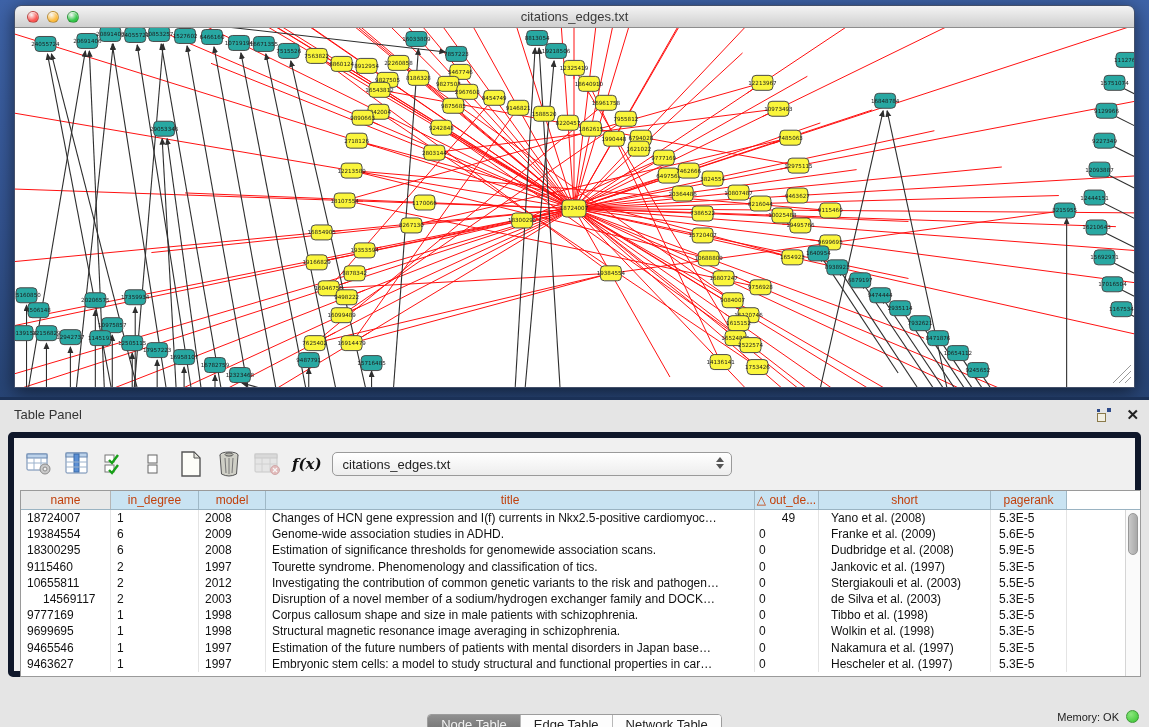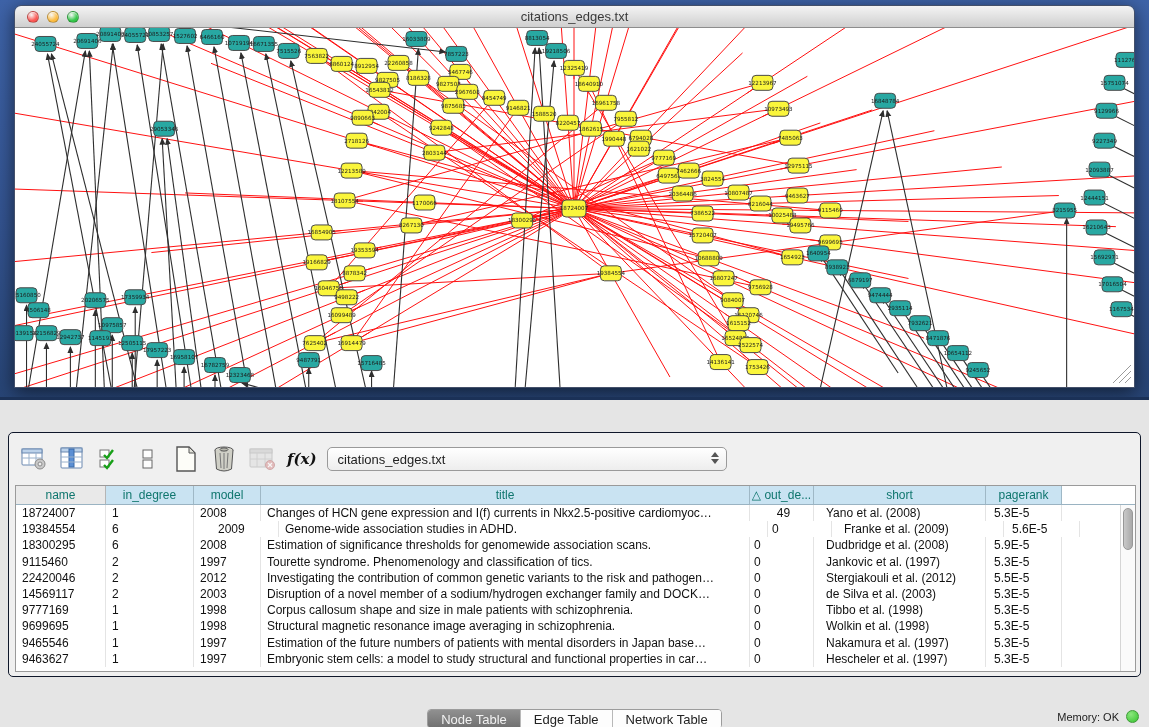--- a/index.html
+++ b/index.html
@@ -25,37 +25,37 @@
   .table-panel { position:absolute; left:0; top:400px; width:1149px; height:327px; background:#E5E5E5; }
   .panel-header { position:absolute; left:0; top:0; width:100%; height:30px; }
   .panel-title { position:absolute; left:14px; top:7px; font-size:13px; color:#333; }
   .panel-float { position:absolute; right:38px; top:8px; width:14px; height:14px; cursor:pointer; }
   .panel-float .sq1 { position:absolute; left:0; bottom:0; width:9px; height:9px; border:1.5px solid #8a7a4a; background:#f2efe2; }
   .panel-float .sq2 { position:absolute; right:0; top:0; width:4px; height:4px; background:#2e4a8a; }
   .panel-float .sq3 { position:absolute; left:0; top:1px; width:3px; height:3px; background:#2e4a8a; }
   .panel-close { position:absolute; right:10px; top:6px; font-size:15px; font-weight:bold; color:#222; cursor:pointer; }
 
   .content-box { position:absolute; left:8px; top:32px; width:1133px; height:245px;
-    background:#F0F0F0; border:1px solid #0f172a; border-radius:5px; }
+    background:#F0F0F0; border:6px solid #0f172a; border-radius:5px; }
   .toolbar { position:absolute; left:10px; top:8px; height:36px; display:flex; align-items:center; }
   .tool { width:30px; height:30px; margin-right:8px; display:flex; align-items:center; justify-content:center; }
   .tool svg { display:block; }
   .fx { font-family:"DejaVu Serif",serif; font-style:italic; font-weight:bold; font-size:15px; color:#111; margin:0 10px 0 2px; }
   .combo { width:400px; height:24px; border:1px solid #9a9a9a; border-radius:5px;
     background:linear-gradient(180deg,#ffffff,#ededed); position:relative; display:flex; align-items:center; }
   .combo-text { font-size:13px; color:#222; padding-left:10px; }
   .combo-stepper { position:absolute; right:7px; top:4px; display:flex; flex-direction:column; gap:2px; }
   .combo-stepper i { width:0; height:0; border-left:4px solid transparent; border-right:4px solid transparent; display:block; }
   .combo-stepper .up { border-bottom:5px solid #555; }
   .combo-stepper .dn { border-top:5px solid #555; }
 
   .table-wrap { position:absolute; left:6px; top:52px; width:1121px; height:187px;
     background:#fff; border:1px solid #9a9a9a; overflow:hidden; }
   .thead { display:flex; height:19px; background:#C9E3F2; border-bottom:1px solid #9ab3c2; }
-  .th { font-size:12px; color:#0f766e; text-align:center; line-height:19px;
+  .th { font-size:12px; color:#c2410c; text-align:center; line-height:19px;
     border-right:1px solid #9fb8c6; overflow:hidden; white-space:nowrap; }
   .th.first { background:#E9E9E9; border-right:1px solid #b5b5b5; }
   .tr { display:flex; height:16.2px; }
   .td { font-size:12px; color:#111; line-height:16px; padding-left:6px;
     border-right:1px solid #E4E4E4; overflow:hidden; white-space:nowrap; }
   .scrollbar { position:absolute; right:0; top:19px; bottom:0; width:15px; background:#FAFAFA; border-left:1px solid #D5D5D5; }
   .thumb { position:absolute; left:2px; top:3px; width:10px; height:42px; border-radius:6px;
     background:linear-gradient(90deg,#c9c9c9,#a9a9a9); border:1px solid #979797; }
 
   .tabs { position:absolute; left:0; right:0; top:276px; display:flex; justify-content:center; }
@@ -827,20 +827,29 @@
       <svg class="resize-grip" width="24" height="24" style="position:absolute;right:3px;bottom:3px;">
         <line x1="4" y1="22" x2="22" y2="4"></line>
         <line x1="10" y1="22" x2="22" y2="10"></line>
         <line x1="16" y1="22" x2="22" y2="16"></line>
       </svg>
     </div>
   </div>
 </div>
 
 <div class="table-panel">
+  <div class="panel-header">
+    <span class="panel-title">Table Panel</span>
+    <span class="panel-float">
+      <span class="sq1"></span>
+        <span class="sq2"></span>
+        <span class="sq3"></span>
+    </span>
+    <span class="panel-close">✕</span>
+  </div>
 
   <div class="content-box">
     <div class="toolbar">
       <span class="tool">
         <svg width="26" height="24">
             <rect x="1" y="2" width="20" height="16" rx="1" fill="#fff" stroke="#6a88b0"></rect>
             <rect x="1" y="2" width="20" height="4" fill="#bcd2ea" stroke="#6a88b0"></rect>
             <line x1="8" y1="6" x2="8" y2="18" stroke="#9bb2cc"></line>
             <line x1="15" y1="6" x2="15" y2="18" stroke="#9bb2cc"></line>
             <line x1="1" y1="11" x2="21" y2="11" stroke="#9bb2cc"></line>
@@ -925,21 +934,21 @@
             <div class="td" style="width: 88px; padding-left: 6px;">1</div>
             <div class="td" style="width: 67px; padding-left: 6px;">2008</div>
             <div class="td" style="width: 489px; padding-left: 6px;">Changes of HCN gene expression and I(f) currents in Nkx2.5-positive cardiomyoc…</div>
             <div class="td" style="width: 64px; padding-left: 4px; text-align: center;">49</div>
             <div class="td" style="width: 172px; padding-left: 12px;">Yano et al. (2008)</div>
             <div class="td" style="width: 76px; padding-left: 8px;">5.3E-5</div>
           </div>
           <div class="tr">
             <div class="td" style="width: 90px; padding-left: 6px;">19384554</div>
             <div class="td" style="width: 88px; padding-left: 6px;">6</div>
-            <div class="td" style="width: 67px; padding-left: 6px; margin-left: 18px;">2009</div>
+            <div class="td" style="width: 67px; padding-left: 6px;">2009</div>
             <div class="td" style="width: 489px; padding-left: 6px;">Genome-wide association studies in ADHD.</div>
             <div class="td" style="width: 64px; padding-left: 4px;">0</div>
             <div class="td" style="width: 172px; padding-left: 12px;">Franke et al. (2009)</div>
             <div class="td" style="width: 76px; padding-left: 8px;">5.6E-5</div>
           </div>
           <div class="tr">
             <div class="td" style="width: 90px; padding-left: 6px;">18300295</div>
             <div class="td" style="width: 88px; padding-left: 6px;">6</div>
             <div class="td" style="width: 67px; padding-left: 6px;">2008</div>
             <div class="td" style="width: 489px; padding-left: 6px;">Estimation of significance thresholds for genomewide association scans.</div>
@@ -950,30 +959,30 @@
           <div class="tr">
             <div class="td" style="width: 90px; padding-left: 6px;">9115460</div>
             <div class="td" style="width: 88px; padding-left: 6px;">2</div>
             <div class="td" style="width: 67px; padding-left: 6px;">1997</div>
             <div class="td" style="width: 489px; padding-left: 6px;">Tourette syndrome. Phenomenology and classification of tics.</div>
             <div class="td" style="width: 64px; padding-left: 4px;">0</div>
             <div class="td" style="width: 172px; padding-left: 12px;">Jankovic et al. (1997)</div>
             <div class="td" style="width: 76px; padding-left: 8px;">5.3E-5</div>
           </div>
           <div class="tr">
-            <div class="td" style="width: 90px; padding-left: 6px;">22420046</div>
+            <div class="td" style="width: 90px; padding-left: 6px;">10655811</div>
             <div class="td" style="width: 88px; padding-left: 6px;">2</div>
             <div class="td" style="width: 67px; padding-left: 6px;">2012</div>
             <div class="td" style="width: 489px; padding-left: 6px;">Investigating the contribution of common genetic variants to the risk and pathogen…</div>
             <div class="td" style="width: 64px; padding-left: 4px;">0</div>
-            <div class="td" style="width: 172px; padding-left: 12px;">Stergiakouli et al. (2012)</div>
+            <div class="td" style="width: 172px; padding-left: 12px;">Stergiakouli et al. (2003)</div>
             <div class="td" style="width: 76px; padding-left: 8px;">5.5E-5</div>
           </div>
           <div class="tr">
-            <div class="td" style="width: 90px; padding-left: 6px;">14569117</div>
+            <div class="td" style="width: 90px; padding-left: 22px;">14569117</div>
             <div class="td" style="width: 88px; padding-left: 6px;">2</div>
             <div class="td" style="width: 67px; padding-left: 6px;">2003</div>
             <div class="td" style="width: 489px; padding-left: 6px;">Disruption of a novel member of a sodium/hydrogen exchanger family and DOCK…</div>
             <div class="td" style="width: 64px; padding-left: 4px;">0</div>
             <div class="td" style="width: 172px; padding-left: 12px;">de Silva et al. (2003)</div>
             <div class="td" style="width: 76px; padding-left: 8px;">5.3E-5</div>
           </div>
           <div class="tr">
             <div class="td" style="width: 90px; padding-left: 6px;">9777169</div>
             <div class="td" style="width: 88px; padding-left: 6px;">1</div>

